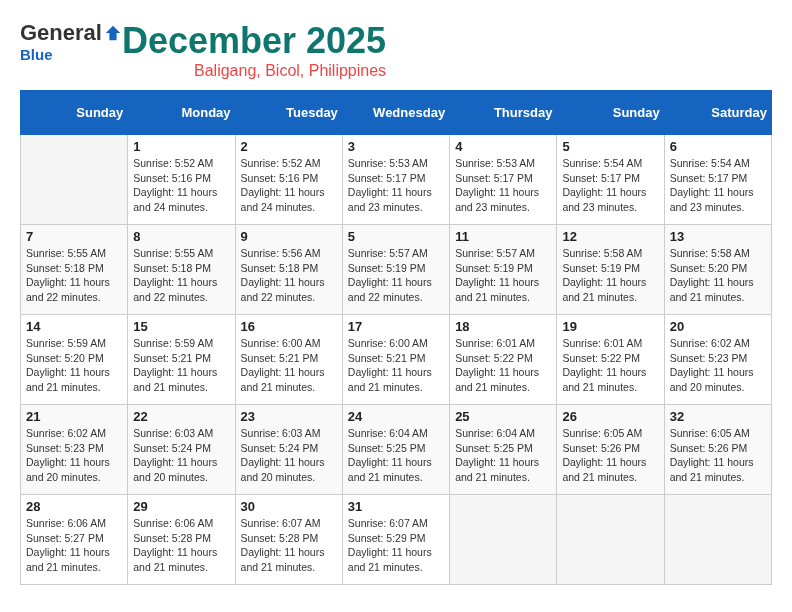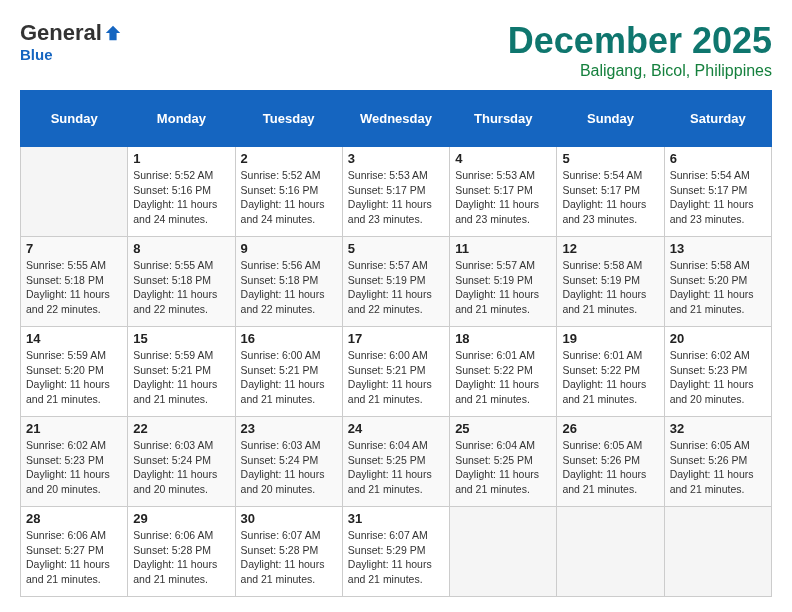--- a/index.html
+++ b/index.html
@@ -5,21 +5,20 @@
     * { box-sizing: border-box; margin: 0; padding: 0; }
     body {
       font-family: Arial, sans-serif;
       background: #fff;
       width: 792px;
       min-height: 612px;
       padding: 20px;
     }
     .header {
       display: flex;
-      justify-content: space-between;
       align-items: flex-start;
       margin-bottom: 10px;
     }
     .logo {
       display: flex;
       flex-direction: column;
       align-items: flex-start;
     }
     .logo-text {
       display: flex;
@@ -43,32 +42,32 @@
     .title-block {
       text-align: right;
     }
     .month-title {
       font-size: 36px;
       font-weight: bold;
       color: #0f766e;
     }
     .location {
       font-size: 16px;
-      color: #15803d;
+      color: #ef4444;
     }
     .calendar {
       width: 100%;
       border-collapse: collapse;
       font-size: 11px;
     }
     .calendar th {
       background-color: #1565c0;
       color: #fff;
-      padding: 20px 4px;
-      text-align: center;
+      padding: 14px 4px;
+      text-align: right;
       font-size: 13px;
       border: 1px solid #1565c0;
     }
     .calendar td {
       border: 1px solid #ccc;
       vertical-align: top;
       padding: 4px 5px;
       width: 107px;
       min-height: 80px;
       background: #fff;

